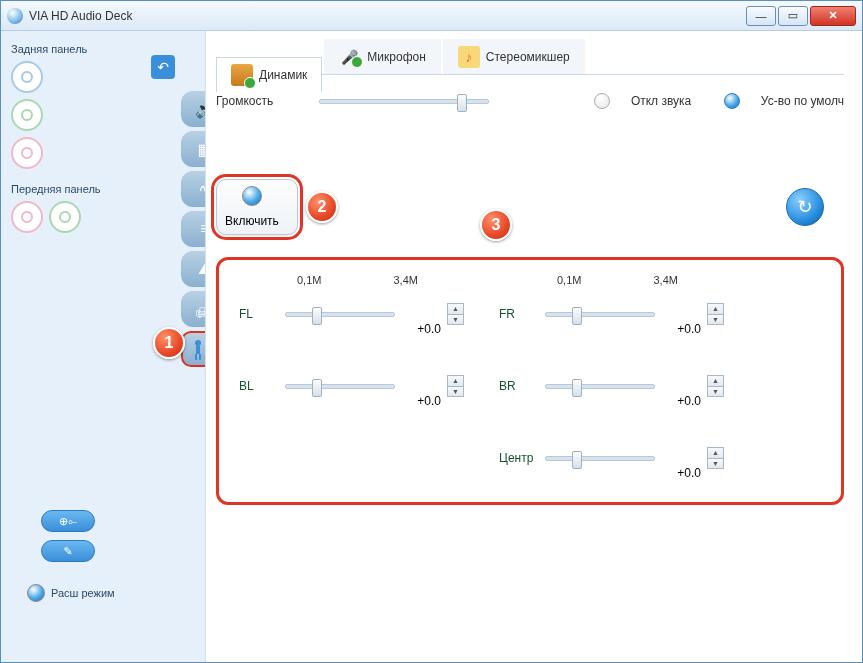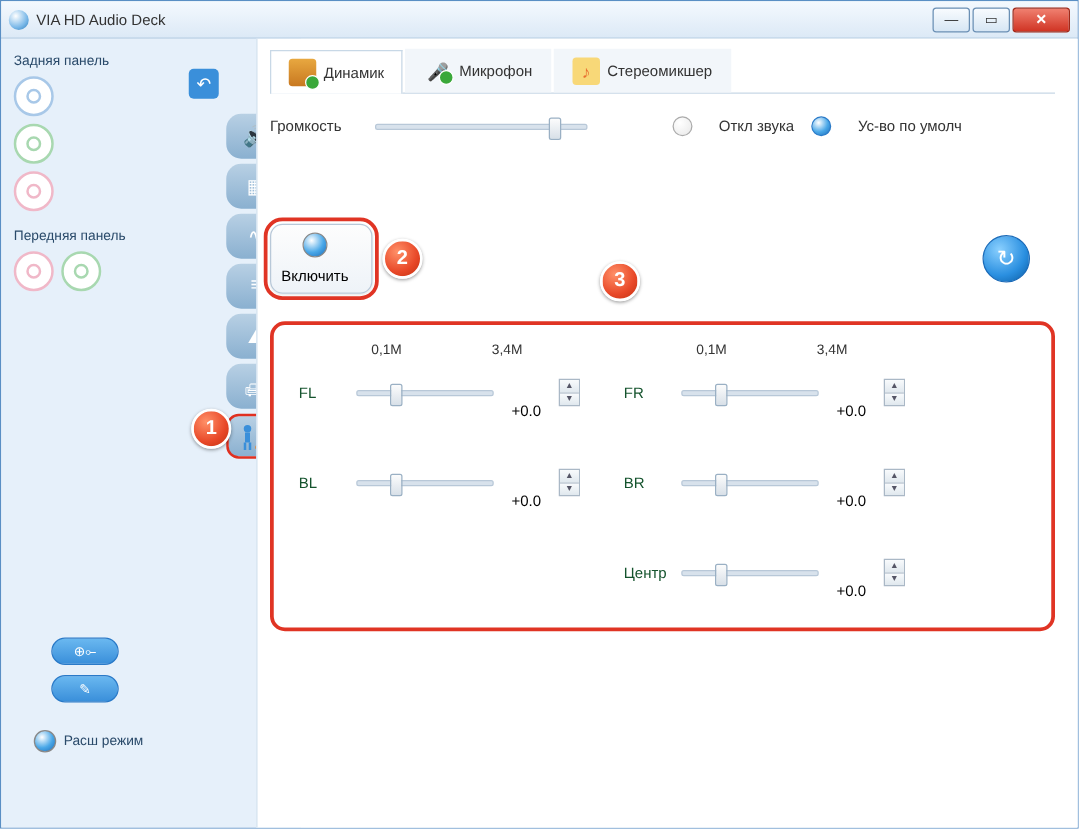--- a/index.html
+++ b/index.html
@@ -41,30 +41,30 @@
 
 .mode-toggle { position: absolute; left: 26px; bottom: 60px; display: flex; align-items: center; gap: 6px; font-size: 11px; color: #2a4a6a; }
 .radio-dot { width: 18px; height: 18px; border-radius: 50%; background: radial-gradient(circle at 35% 30%, #fff, #4aa8e8 55%, #1a6ab8); border: 1px solid #888; }
 
 
 .main { flex: 1; background: #fff; padding: 8px 18px 8px 10px; position: relative; border-left: 1px solid #d0e0ee; }
 
 
 .tabs { display: flex; border-bottom: 1px solid #c8d8e6; height: 36px; align-items: stretch; }
 .tab { display: flex; align-items: center; gap: 6px; padding: 0 14px; font-size: 12px; color: #333; border: 1px solid transparent; border-bottom: none; background: #f2f6fa; margin-right: 2px; border-radius: 0; }
-.tab.active { background: #fff; border-color: #c8d8e6; position: relative; top: 1px; }
+.tab.active { background: #fff; border-color: #c8d8e6; position: relative; top: 18px; }
 .tab-icon { width: 22px; height: 22px; display: flex; align-items: center; justify-content: center; font-size: 14px; }
 .tab-icon.speaker { background: linear-gradient(#e8a840, #c87820); border-radius: 3px; color:#fff; position:relative; }
 .tab-icon.speaker::after { content: ""; position:absolute; right:-3px; bottom:-3px; width:10px; height:10px; background:#3aa83a; border-radius:50%; border:1px solid #fff;}
 .tab-icon.mic { color: #888; }
 .tab-icon.mic::after { content: ""; position:absolute; margin-left:14px; margin-top:10px; width:10px; height:10px; background:#3aa83a; border-radius:50%; border:1px solid #fff;}
 .tab-icon.mix { background: #f8d878; border-radius: 3px; color:#e87030; }
 
 
-.row { display: flex; align-items: center; gap: 14px; margin-top: 18px; font-size: 12px; color: #333; }
+.row { display: flex; align-items: center; gap: 14px; margin-top: 18px; font-size: 12px; color: #333; justify-content: space-between; }
 .vol-label { width: 70px; }
 .slider-track { width: 170px; height: 5px; background: #d8e2ec; border: 1px solid #b8c8d8; border-radius: 2px; position: relative; }
 .slider-thumb { position: absolute; top: -6px; width: 10px; height: 18px; background: linear-gradient(#fcfcfc, #d8e0e8); border: 1px solid #9ab0c4; border-radius: 2px; }
 .chk { display: flex; align-items: center; gap: 21px; }
 .chk .circle { width: 16px; height: 16px; border-radius: 50%; border: 1px solid #aaa; background: radial-gradient(circle at 35% 30%, #fff, #e8e8e8); }
 .chk.on .circle { background: radial-gradient(circle at 35% 30%, #fff, #4aa8e8 55%, #1a6ab8); border-color: #2a7ac8; }
 
 
 .enable-row { margin-top: 70px; display: flex; align-items: center; }
 .enable-btn { display: inline-flex; align-items: center; gap: 8px; padding: 6px 18px 6px 8px; border: 1px solid #b8c8d8; border-radius: 16px; background: linear-gradient(#fdfdfd, #eef3f8); font-size: 12px; box-shadow: 0 1px 2px rgba(0,0,0,.1); }
@@ -76,21 +76,21 @@
 .scale-row { display: flex; font-size: 11px; color: #333; margin-bottom: 6px; }
 .scale-col { width: 260px; display: flex; }
 .scale-col span:first-child { margin-left: 58px; }
 .scale-col span:last-child { margin-left: 72px; }
 
 .ch-grid { display: grid; grid-template-columns: 260px 260px; row-gap: 28px; }
 .ch-cell { display: flex; align-items: center; gap: 6px; font-size: 12px; }
 .ch-label { width: 40px; color: #14532d; }
 .ch-slider { width: 110px; height: 5px; background: #d8e2ec; border: 1px solid #b8c8d8; border-radius: 2px; position: relative; }
 .ch-slider .thumb { position: absolute; left: 26px; top: -6px; width: 10px; height: 18px; background: linear-gradient(#fcfcfc, #d8e0e8); border: 1px solid #9ab0c4; border-radius: 2px; }
-.ch-val { width: 40px; text-align: center; margin-top: 30px; }
+.ch-val { width: 40px; text-align: right; margin-top: 30px; }
 .spinner { width: 17px; height: 22px; display: flex; flex-direction: column; border: 1px solid #aab8c6; }
 .spinner div { flex: 1; background: linear-gradient(#f8fafc, #e0e8ee); font-size: 7px; display: flex; align-items: center; justify-content: center; color: #556; }
 .spinner div:first-child { border-bottom: 1px solid #aab8c6; }
 
 
 .marker { position: absolute; width: 32px; height: 32px; border-radius: 50%; background: radial-gradient(circle at 35% 30%, #ff9068, #e84828 60%, #c03010); color: #fff; font-weight: bold; font-size: 16px; display: flex; align-items: center; justify-content: center; border: 2px solid #fff; box-shadow: 0 1px 3px rgba(0,0,0,.4); z-index: 20; }
 .hl-red { outline: 3px solid #e03424; border-radius: 10px; outline-offset: 2px; flex-direction: column; }
 </style>
 </head>
 <body>

